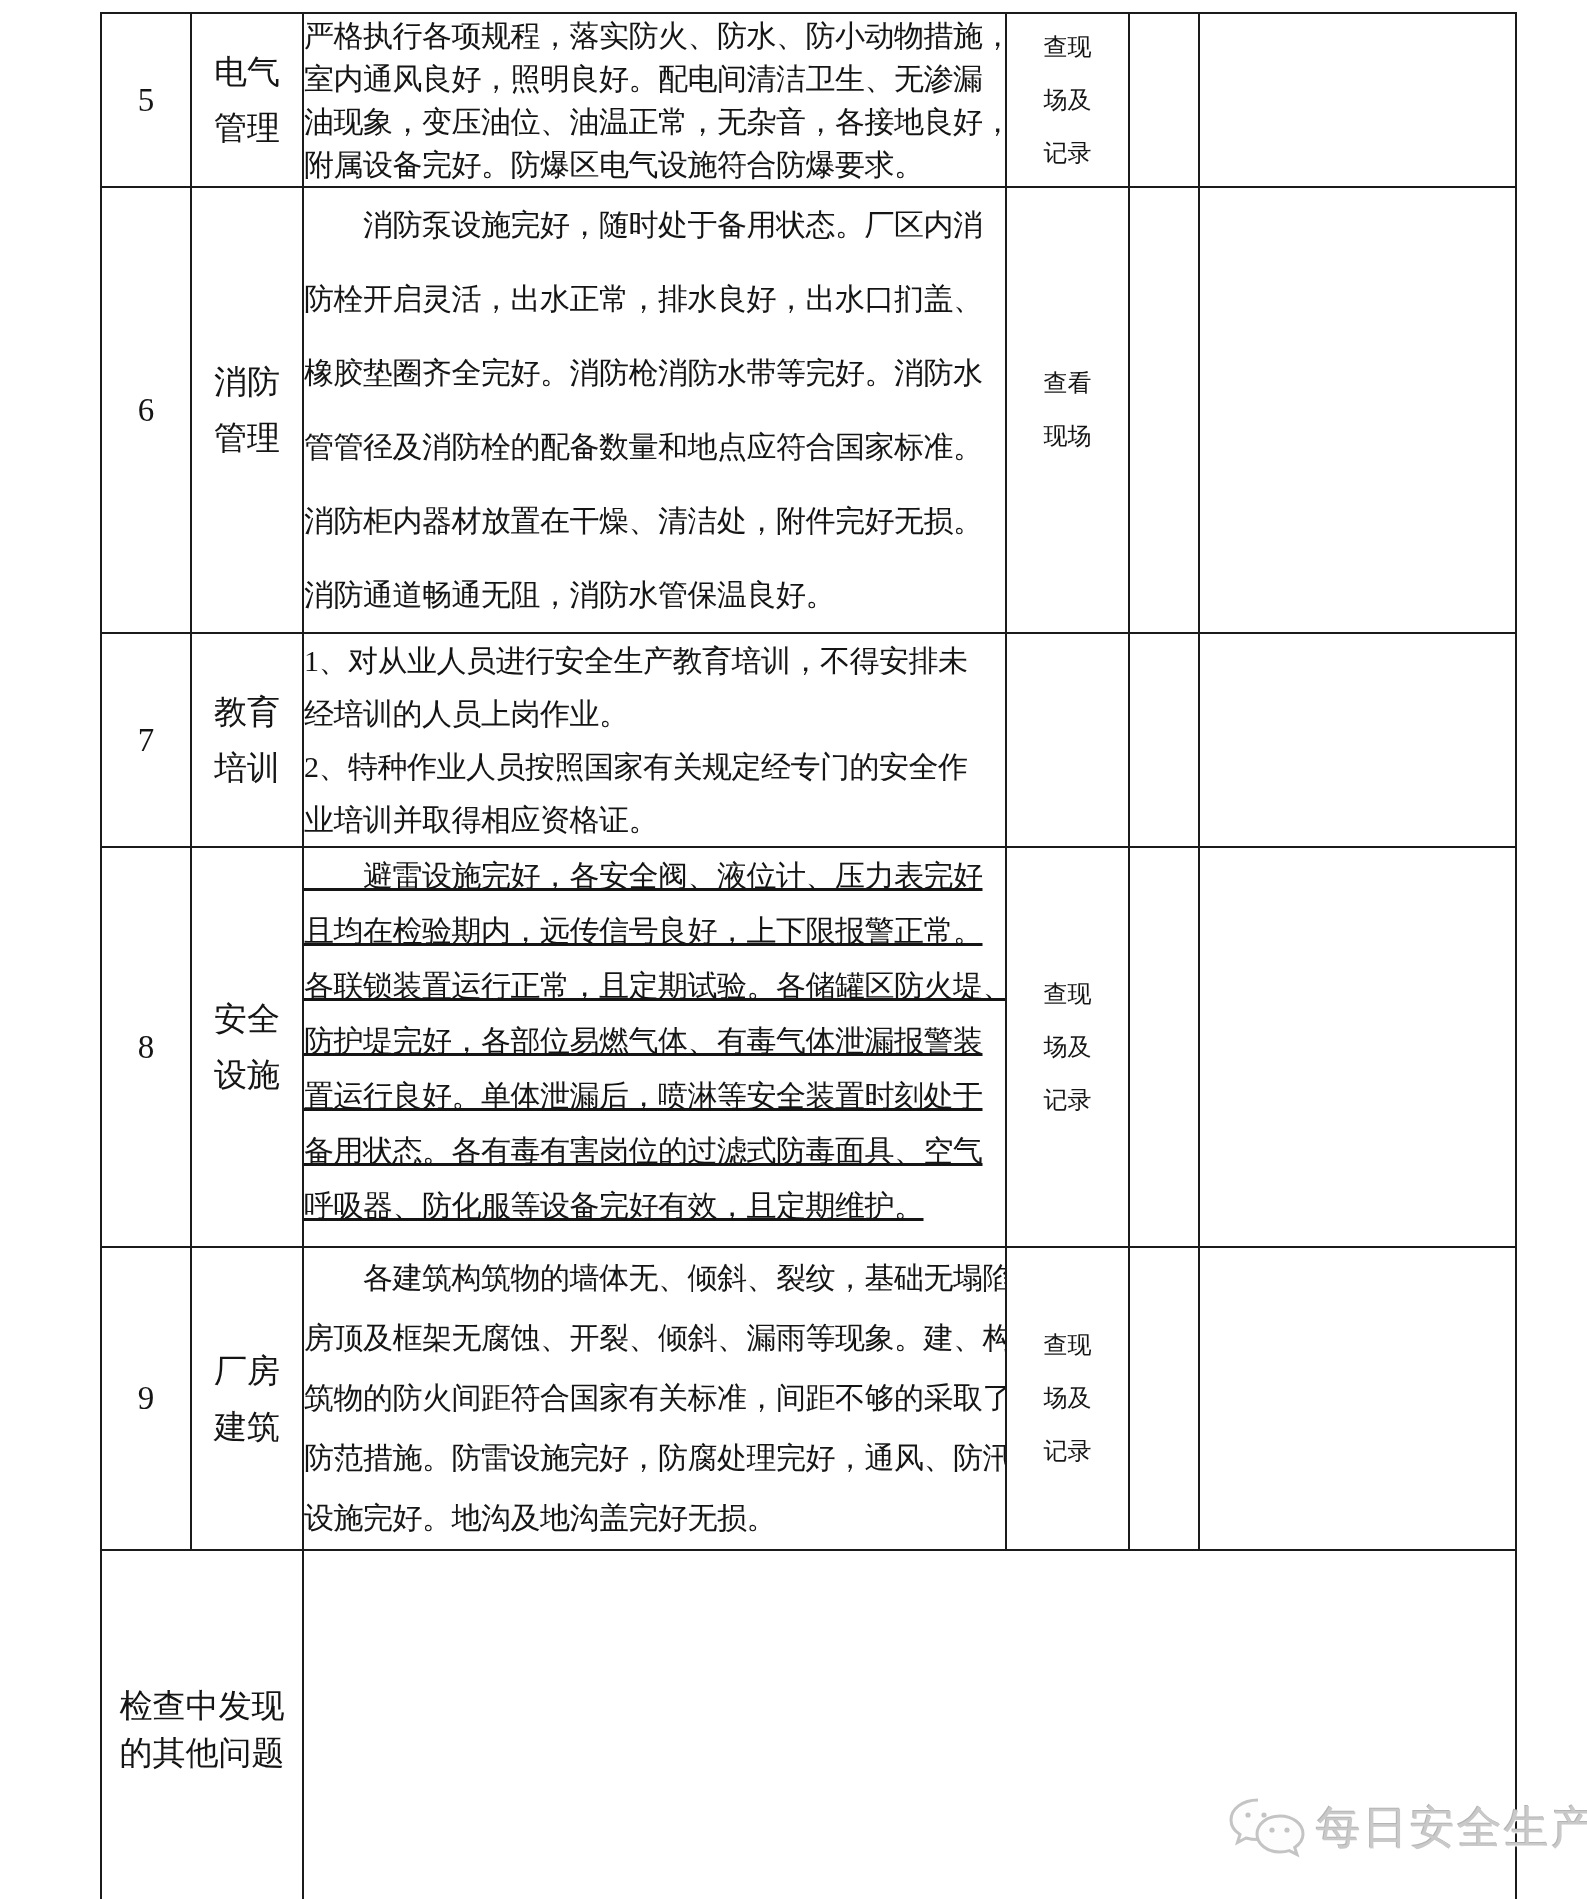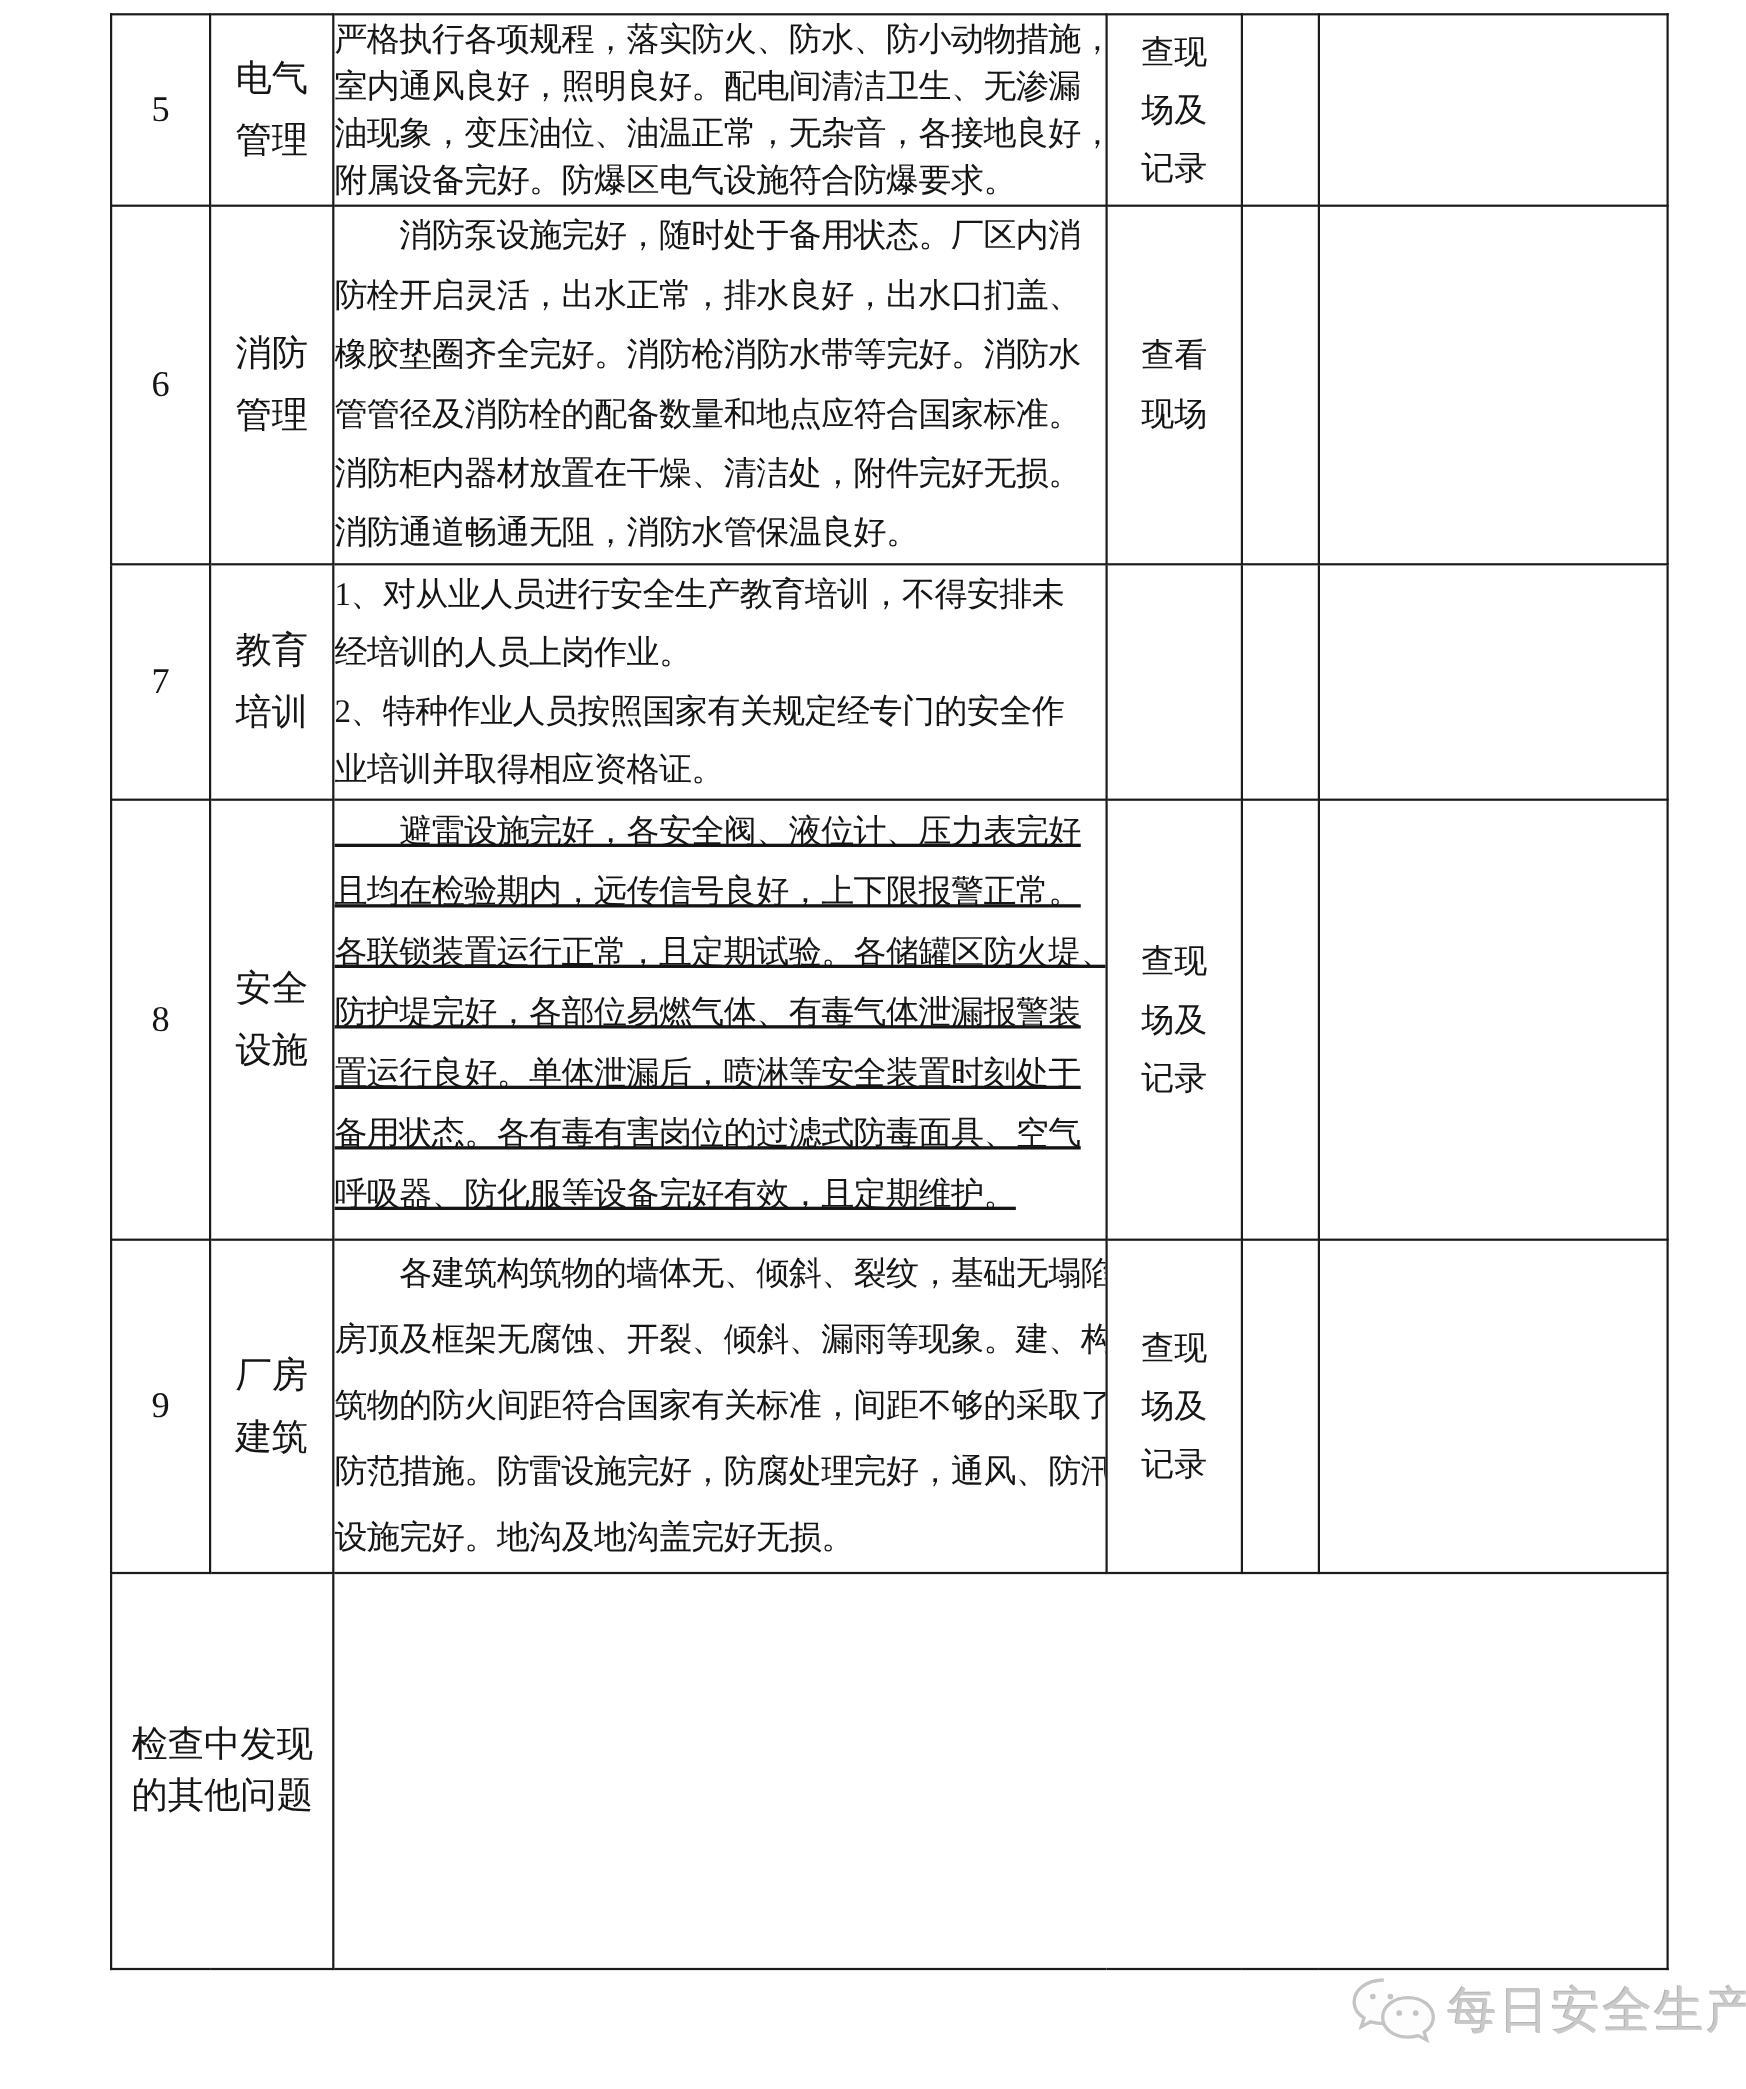--- a/index.html
+++ b/index.html
@@ -33,27 +33,27 @@
     font-family:Liberation Serif, serif;
   }
   td.desc{
     vertical-align:top;
     font-size:30px;
     letter-spacing:-0.5px;
     padding-left:13px;padding-right:4px;
     white-space:pre;
   }
   td.d5{line-height:43px;padding-top:3px;}
-  td.d6{line-height:54px;padding-top:0px;}
+  td.d6{line-height:74px;padding-top:0px;}
   td.d7{line-height:53px;padding-top:5px;}
   td.d8{line-height:55px;padding-top:13px;text-decoration:underline;}
   td.d9{line-height:60px;padding-top:8px;}
   td.method{
     text-align:center;vertical-align:middle;
-    font-size:30px;line-height:53px;
+    font-size:24px;line-height:53px;
     white-space:pre-line;
   }
   td.empty{background:#ffffff;}
   td.flabel{
     text-align:center;vertical-align:middle;
     font-size:33px;line-height:47px;
     white-space:pre-line;
   }
   .watermark{
     position:absolute;left:1228px;top:1796px;

